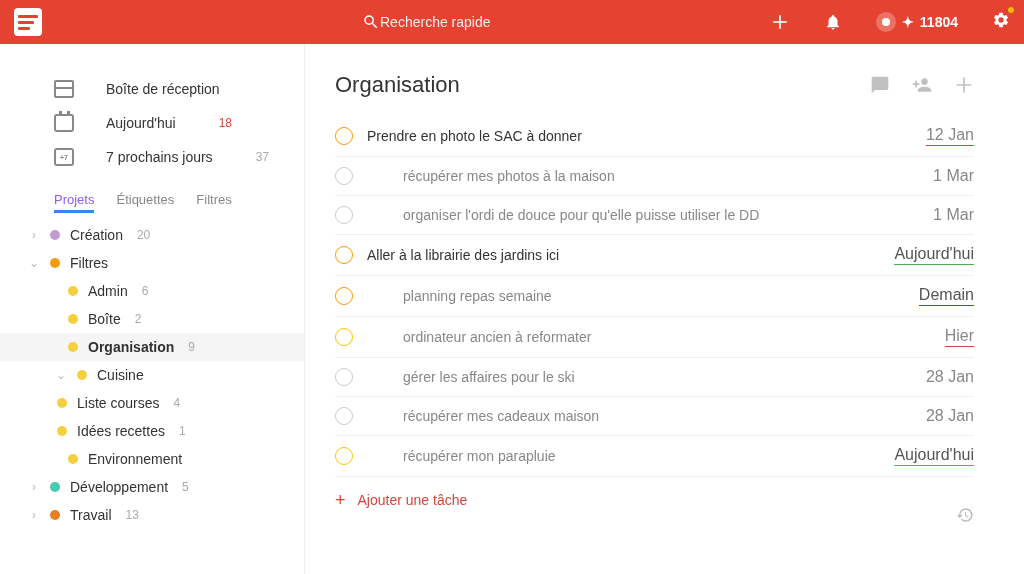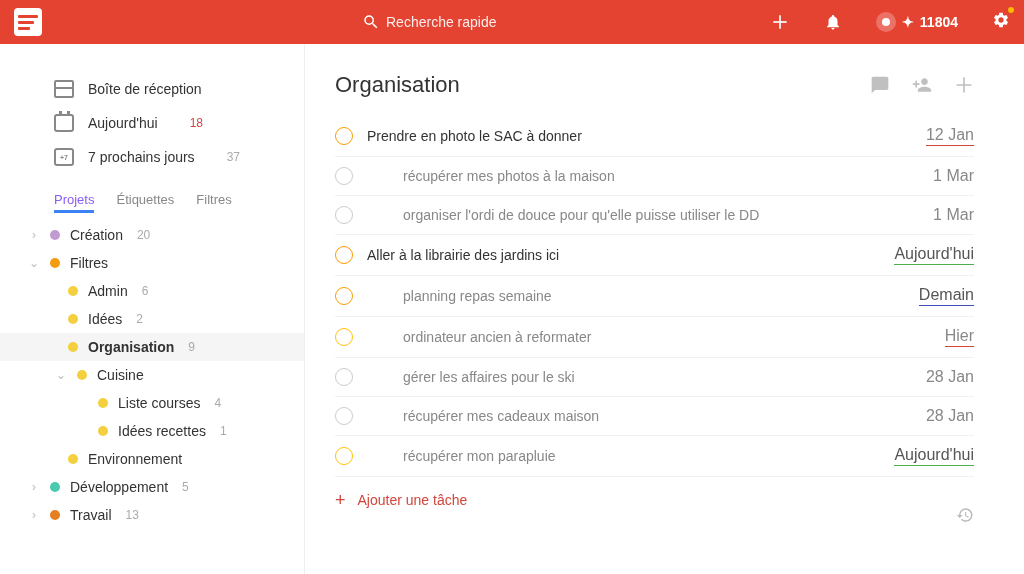--- a/index.html
+++ b/index.html
@@ -2,48 +2,48 @@
 <html><head>
 <meta charset="utf-8">
 <style>
   * { box-sizing: border-box; margin: 0; padding: 0; font-family: -apple-system, BlinkMacSystemFont, "Segoe UI", Helvetica, Arial, sans-serif; }
   body { width: 1024px; height: 574px; overflow: hidden; background: #fff; }
   .topbar { height: 44px; background: #E44332; display: flex; align-items: center; padding: 0 14px; color: #fff; }
   .logo { width: 28px; height: 28px; background: #fff; border-radius: 4px; display: flex; flex-direction: column; justify-content: center; padding: 5px 4px; gap:3px;}
   .logo-line { height: 3px; background: #E44332; border-radius:1px; }
   .logo-line.l2 { width: 80%; }
   .logo-line.l3 { width: 60%; }
-  .search-wrap { margin-left: 320px; display: flex; align-items: center; gap:6px; color: rgba(255,255,255,.9); font-size:14px;}
+  .search-wrap { margin-left: 320px; display: flex; align-items: center; gap:0; color: rgba(255,255,255,.9); font-size:14px;}
   .topbar-right { margin-left: auto; display:flex; align-items:center; gap:34px; }
   .karma { display:flex; align-items:center; gap:6px; font-size:14px; font-weight:600; }
   .karma-circle { width:20px; height:20px; border-radius:50%; background:rgba(255,255,255,.25); display:flex; align-items:center; justify-content:center; position:relative;}
   .karma-circle::after { content:""; width:8px;height:8px;border-radius:50%; background:#fff;}
   .gear-dot { position:relative; }
   .gear-dot::after { content:""; position:absolute; top:-4px; right:-4px; width:6px; height:6px; background:#ffb700; border-radius:50%; }
   .icon-svg { width:18px; height:18px; fill:#fff; }
   .plus-svg { width:20px; height:20px; stroke:#fff; stroke-width:2px; fill:none;}
   .layout { display:flex; height: calc(574px - 44px); }
   .sidebar { width: 305px; border-right:1px solid #eee; padding-top:28px; font-size:14px; color:#333; overflow:hidden;}
-  .nav-item { display:flex; align-items:center; gap:14px; padding: 8px 0 8px 54px; cursor:pointer; }
-  .nav-item .count { color:#d1453b; font-size:12px; margin-left:18px;}
+  .nav-item { display:flex; align-items:center; gap:32px; padding: 8px 0 8px 54px; cursor:pointer; }
+  .nav-item .count { color:#d1453b; font-size:12px; margin-left:11px;}
   .nav-item .count.grey { color:#aaa; }
   .nav-icon { width:20px; height:18px; position:relative; }
   .icon-inbox { border:2px solid #888; border-radius:2px; background:linear-gradient(#888,#888) 0 40%/100% 2px no-repeat; }
   .icon-today { border:2px solid #888; border-radius:3px; }
   .icon-today::before { content:""; position:absolute; top:-5px; left:3px; width:3px; height:5px; background:#888; box-shadow:8px 0 #888;}
   .icon-week { border:2px solid #888; border-radius:3px; display:flex; align-items:center; justify-content:center; font-size:7px; color:#888; font-weight:bold;}
   .tabs { display:flex; gap:22px; padding: 18px 0 8px 54px; font-size:13px; color:#888; }
   .tab { cursor:pointer; padding-bottom:3px;}
   .tab.active { color:#8b5cf6; border-bottom:3px solid #3b82f6; font-weight:500;}
   .proj-row { display:flex; align-items:center; gap:10px; padding:6px 0 6px 28px; cursor:pointer; color:#333;}
   .proj-row .chev { width:12px; color:#bbb; font-size:12px; text-align:center;}
   .proj-dot { width:10px; height:10px; border-radius:50%; flex-shrink:0;}
   .proj-count { color:#aaa; font-size:12px; margin-left:4px;}
   .proj-row.depth1 { padding-left: 68px; }
-  .proj-row.depth2 { padding-left: 98px; }
+  .proj-row.depth2 { padding-left: 57px; }
   .proj-row.selected { background:#f5f5f5; }
   .proj-row.selected .proj-name { font-weight:700; }
   .main { flex:1; padding: 28px 50px 0 30px; overflow:hidden; position:relative;}
   .main-header { display:flex; align-items:center; margin-bottom:18px;}
   .main-title { font-size:22px; font-weight:500; color:#333; }
   .main-actions { margin-left:auto; display:flex; gap:22px; color:#c0c0c0; }
   .main-actions svg { width:20px; height:20px; fill:#c0c0c0;}
   .task-row { display:flex; align-items:center; padding:10px 0; border-bottom:1px solid #f0f0f0; gap:14px;}
   .task-check { width:18px; height:18px; border-radius:50%; border:1.5px solid #ccc; flex-shrink:0; cursor:pointer;}
   .task-check.p2 { border-color:#ff9800; }
@@ -129,21 +129,21 @@
           <span class="proj-name">Filtres</span>
           <span class="proj-count"></span>
         </div>
         <div class="proj-row depth1">
           <span class="proj-dot" style="background: rgb(244, 208, 63);"></span>
           <span class="proj-name">Admin</span>
           <span class="proj-count">6</span>
         </div>
         <div class="proj-row depth1">
           <span class="proj-dot" style="background: rgb(244, 208, 63);"></span>
-          <span class="proj-name">Idées</span>
+          <span class="proj-name">Boîte</span>
           <span class="proj-count">2</span>
         </div>
         <div class="proj-row depth1 selected">
           <span class="proj-dot" style="background: rgb(244, 208, 63);"></span>
           <span class="proj-name">Organisation</span>
           <span class="proj-count">9</span>
         </div>
         <div class="proj-row depth1" style="padding-left: 55px;">
           <span class="chev">⌄</span>
           <span class="proj-dot" style="background: rgb(244, 208, 63);"></span>

